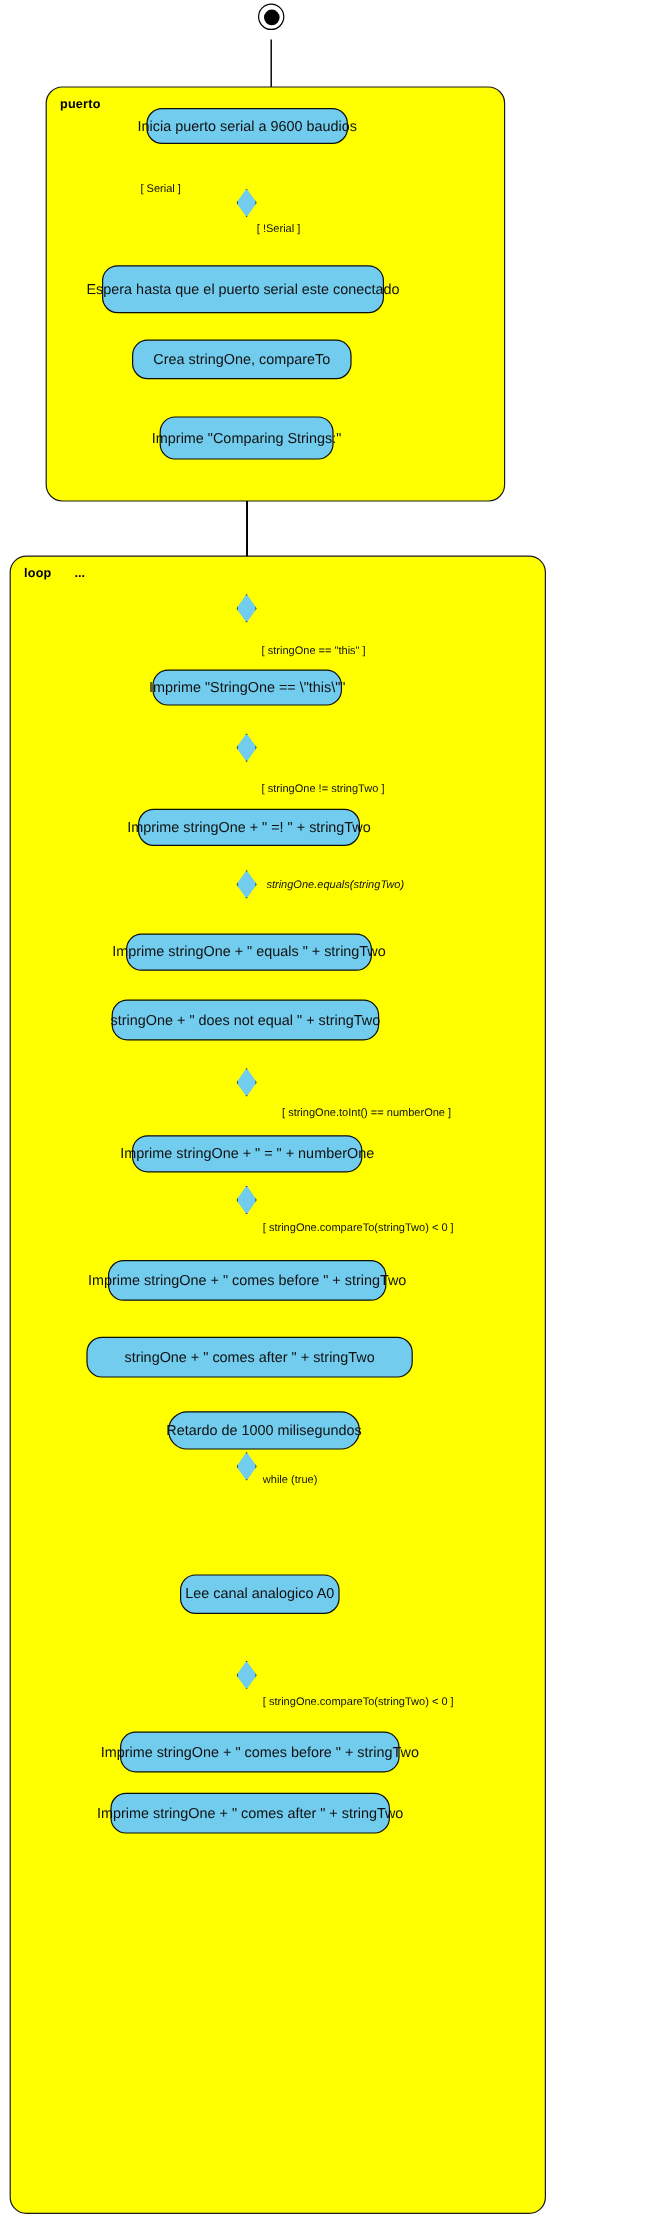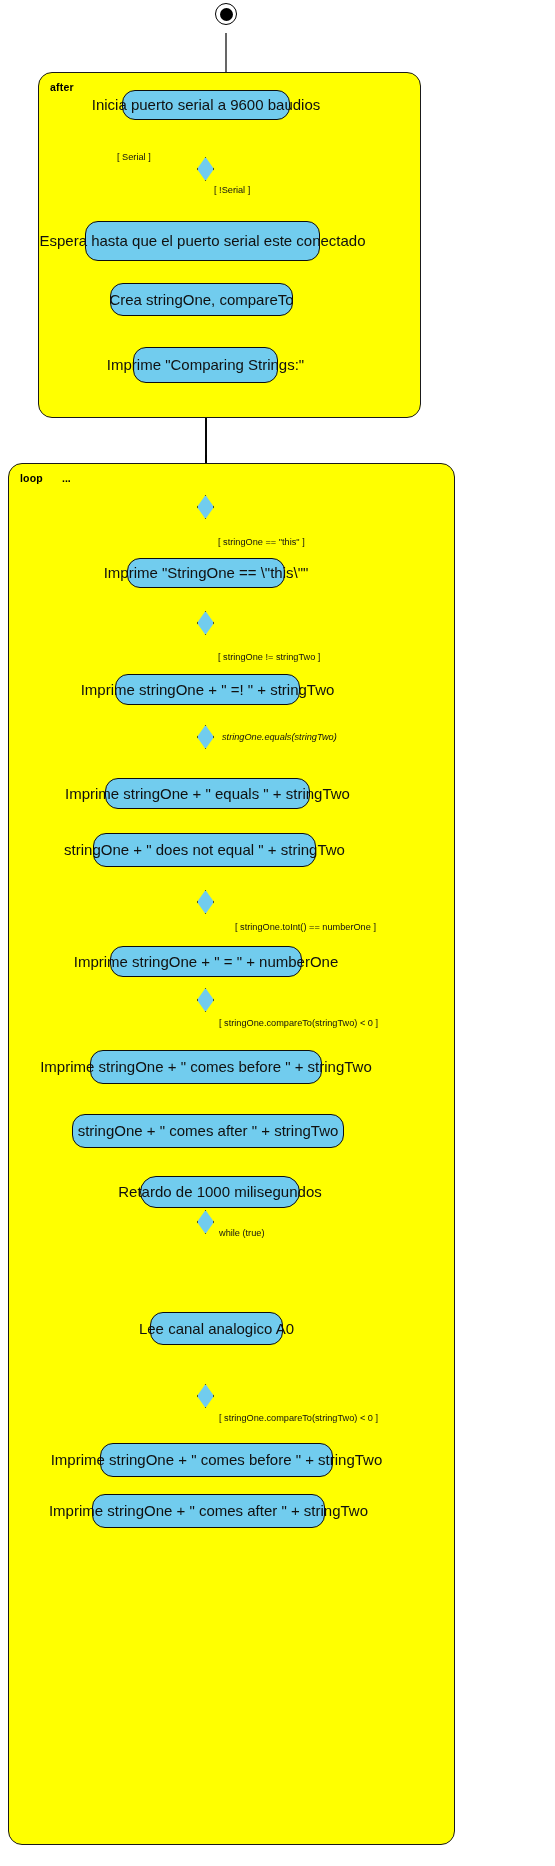--- a/index.html
+++ b/index.html
@@ -47,21 +47,21 @@
   .node{
     position:absolute;
     background:#71CCEE;
     border:1.3px solid #0d0d0d;
     border-radius:13px;
     box-sizing:border-box;
     display:flex;
     align-items:center;
     justify-content:center;
     color:#101010;
-    font-size:15px;
+    font-size:12px;
     line-height:1.05;
     text-align:center;
     white-space:nowrap;
     padding:0 8px;
   }
   
   .diamond{
     position:absolute;
     width:17px;
     height:24px;
@@ -196,21 +196,21 @@
       <path d="M325,1511 L425,1511 L425,1460"></path>
 
       <path d="M206,1209 L206,1213" marker-end="url(#ah)"></path>
     </g>
   </svg>
 
   <div class="start-outer" style="left:215px; top:3px;"></div>
   <div class="start-inner" style="left:219.5px; top:7.5px;"></div>
 
   <div class="frame" style="left:38px; top:72px; width:383px; height:346px;"></div>
-  <div class="frame-title" style="left:50px; top:81px;">after</div>
+  <div class="frame-title" style="left:50px; top:81px;">puerto</div>
 
   <div class="node" style="left:122px; top:90px; width:168px; height:30px;">
     <span>Inicia puerto serial a 9600 baudios</span>
   </div>
 
   <div class="diamond" style="left:197px; top:157px;"></div>
 
   <div class="guard" style="left:117px; top:152px;">[ Serial ]</div>
   <div class="guard" style="left:214px; top:185px;">[ !Serial ]</div>
 

